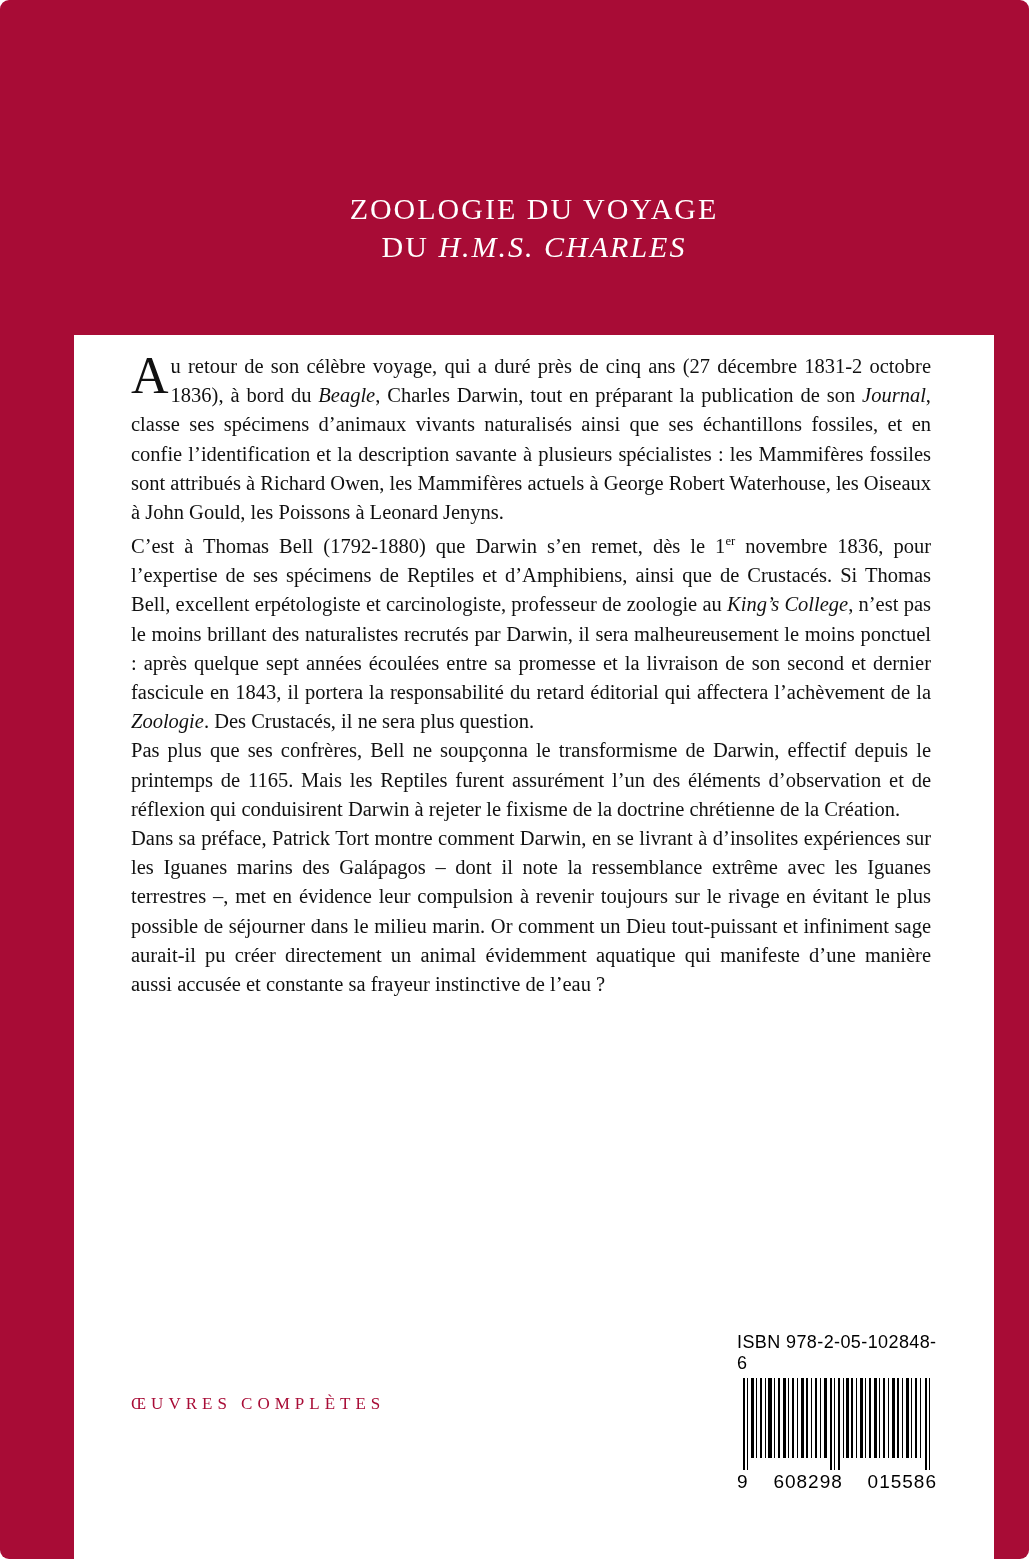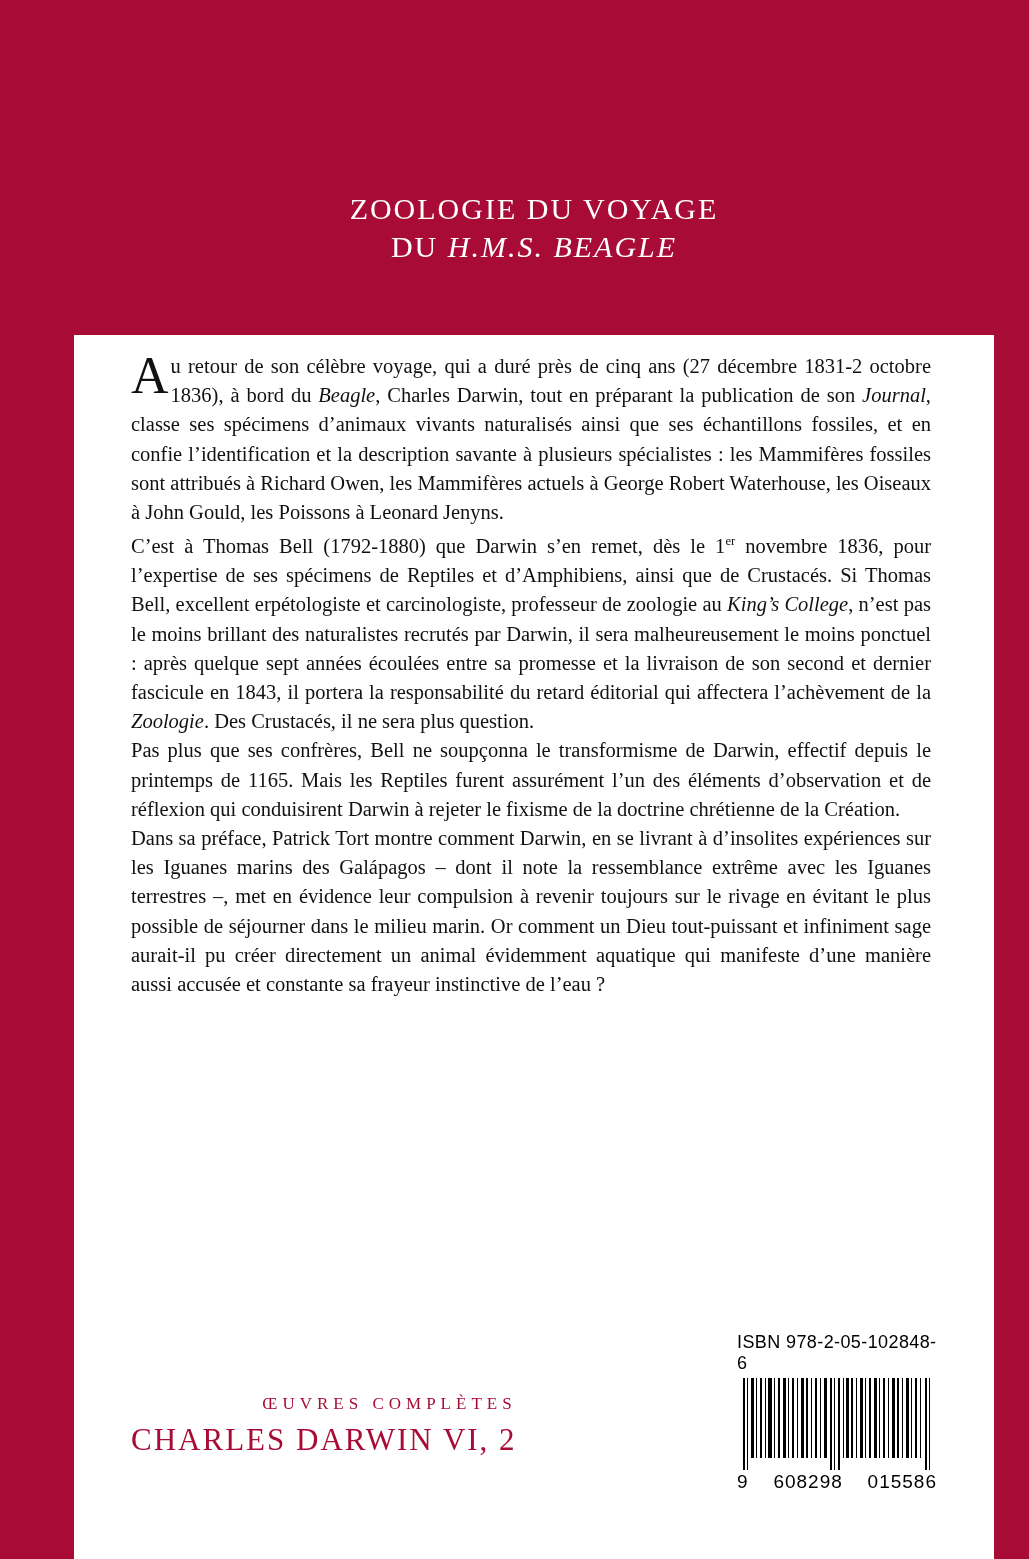--- a/index.html
+++ b/index.html
@@ -13,20 +13,21 @@
     position: relative;
     font-family: "Liberation Serif", serif;
     overflow: hidden;
   }
 
   
   .page {
     position: absolute;
     inset: 0;
     background: #a80c36;
+    border-radius: 9px;
   }
 
   
   .white-panel {
     position: absolute;
     left: 74px;
     top: 155px;
     width: 920px;
     height: 1404px;
     background: #ffffff;
@@ -143,36 +144,35 @@
 </head>
 <body>
 
 <div class="page">
 
   <div class="white-panel"></div>
   <div class="title-band"></div>
 
   <div class="title-block">
     <div class="title-line1">ZOOLOGIE DU VOYAGE</div>
-    <div class="title-line2"><span>DU </span><em>H.M.S. BEAGLE</em></div>
+    <div class="title-line2"><span>DU </span><em>H.M.S. CHARLES</em></div>
   </div>
 
   <div class="body-text">
     <p><span class="dropcap">A</span><span>u retour de son célèbre voyage, qui a duré près de cinq ans (27 décembre 1831-2 octobre 1836), à bord du </span><em>Beagle</em><span>, Charles Darwin, tout en préparant la publication de son </span><em>Journal</em><span>, classe ses spécimens d’animaux vivants naturalisés ainsi que ses échantillons fossiles, et en confie l’identification et la description savante à plusieurs spécialistes : les Mammifères fossiles sont attribués à Richard Owen, les Mammifères actuels à George Robert Waterhouse, les Oiseaux à John Gould, les Poissons à Leonard Jenyns.</span></p>
 
     <p><span>C’est à Thomas Bell (1792-1880) que Darwin s’en remet, dès le 1</span><sup>er</sup><span> novembre 1836, pour l’expertise de ses spécimens de Reptiles et d’Amphibiens, ainsi que de Crustacés. Si Thomas Bell, excellent erpétologiste et carcinologiste, professeur de zoologie au </span><em>King’s College</em><span>, n’est pas le moins brillant des naturalistes recrutés par Darwin, il sera malheureusement le moins ponctuel : après quelque sept années écoulées entre sa promesse et la livraison de son second et dernier fascicule en 1843, il portera la responsabilité du retard éditorial qui affectera l’achèvement de la </span><em>Zoologie</em><span>. Des Crustacés, il ne sera plus question.</span></p>
 
     <p>Pas plus que ses confrères, Bell ne soupçonna le transformisme de Darwin, effectif depuis le printemps de 1165. Mais les Reptiles furent assurément l’un des éléments d’observation et de réflexion qui conduisirent Darwin à rejeter le fixisme de la doctrine chrétienne de la Création.</p>
 
     <p>Dans sa préface, Patrick Tort montre comment Darwin, en se livrant à d’insolites expériences sur les Iguanes marins des Galápagos – dont il note la ressemblance extrême avec les Iguanes terrestres –, met en évidence leur compulsion à revenir toujours sur le rivage en évitant le plus possible de séjourner dans le milieu marin. Or comment un Dieu tout-puissant et infiniment sage aurait-il pu créer directement un animal évidemment aquatique qui manifeste d’une manière aussi accusée et constante sa frayeur instinctive de l’eau ?</p>
   </div>
 
   <div class="imprint">
     <div class="imprint-top">ŒUVRES COMPLÈTES</div>
-    <div class="imprint-main">CHARLES DARWIN VI, 2</div>
   </div>
 
   <div class="barcode-area">
     <div class="isbn-label">ISBN  978-2-05-102848-6</div>
     <svg class="barcode-bars" viewBox="0 0 200 92" preserveAspectRatio="none">
       <rect x="0" y="0" width="200" height="92" fill="#ffffff"></rect>
       <g fill="#000000">
         <rect x="6" y="0" width="2" height="92"></rect>
         <rect x="10" y="0" width="1" height="92"></rect>
         <rect x="14" y="0" width="3" height="80"></rect>

